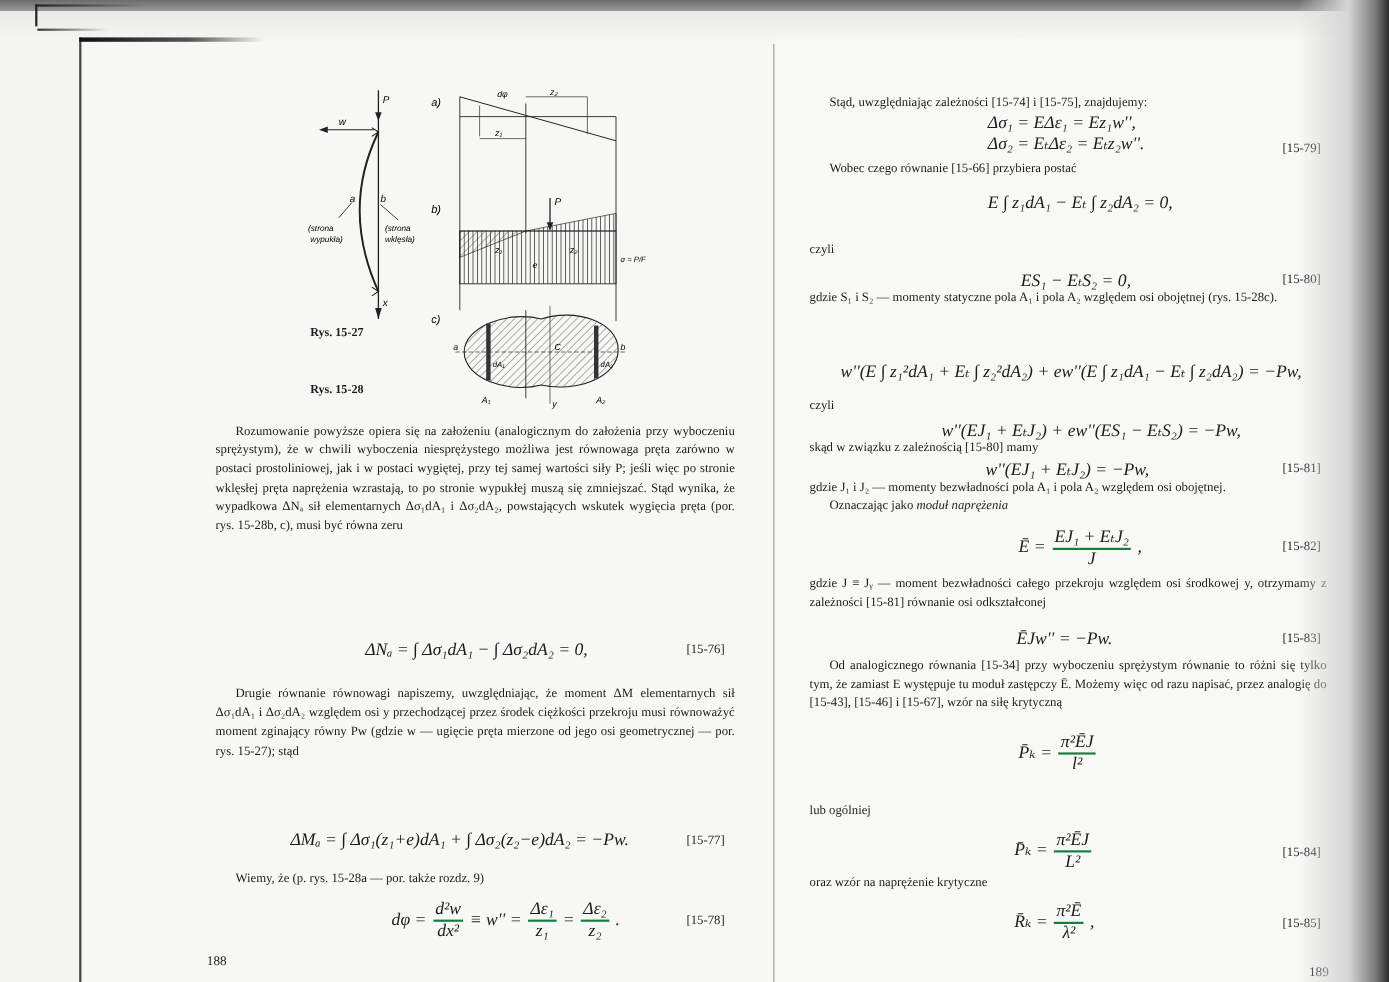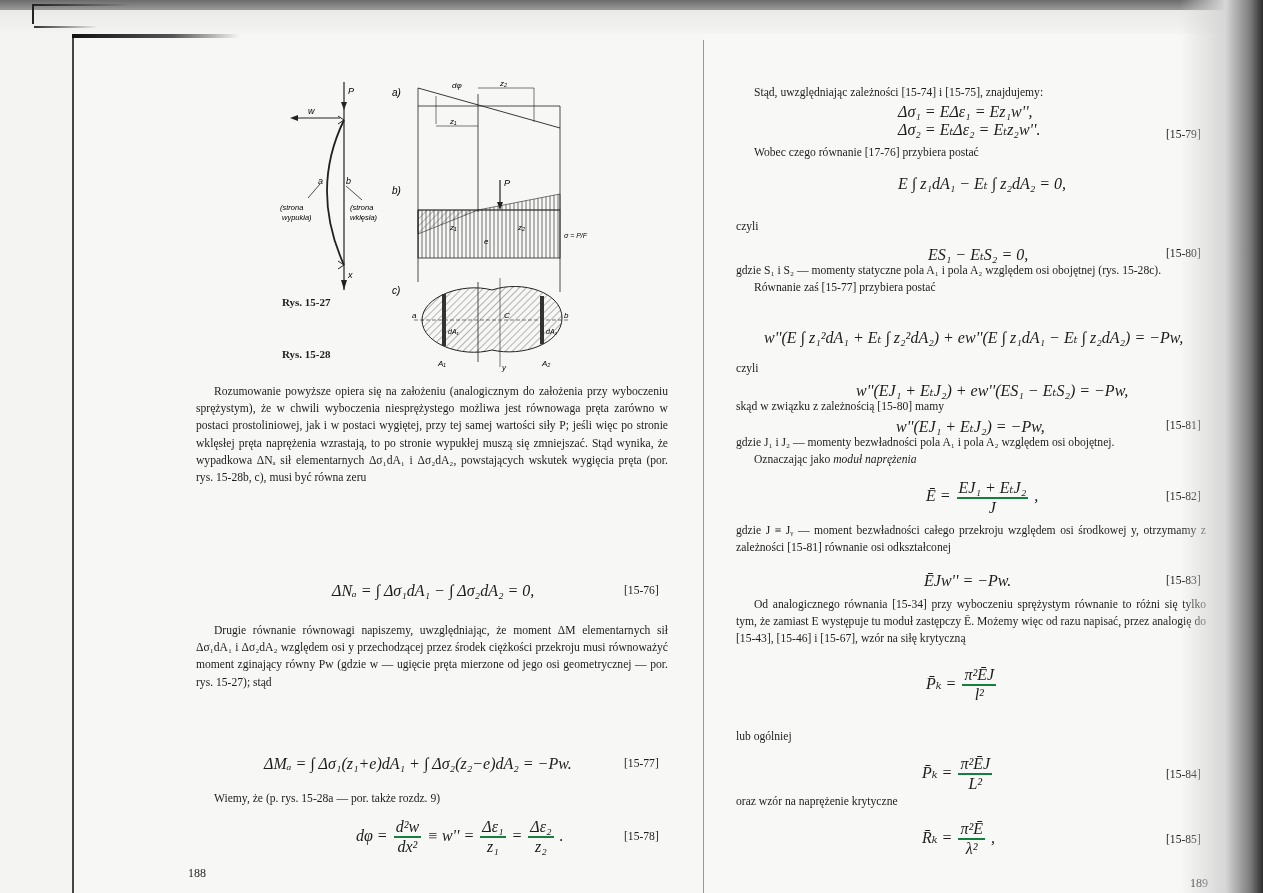--- a/index.html
+++ b/index.html
@@ -147,30 +147,29 @@
 <div class="pgnum" style="left:188px;top:866px;">188</div>
 
 <div class="txt" style="left:736px;top:84px;width:470px;">
   <p class="ind">Stąd, uwzględniając zależności [15-74] i [15-75], znajdujemy:</p>
 </div>
 <div class="eq" style="left:898px;top:103px;">Δσ₁ = EΔε₁ = Ez₁w'',</div>
 <div class="eq" style="left:898px;top:120px;">Δσ₂ = EₜΔε₂ = Eₜz₂w''.</div>
 <div class="eqnum" style="left:1166px;top:128px;">[15-79]</div>
 
 <div class="txt" style="left:736px;top:144px;width:470px;">
-  <p class="ind">Wobec czego równanie [17-76] przybiera postać</p>
+  <p class="ind">Wobec czego równanie [15-66] przybiera postać</p>
 </div>
 <div class="eq" style="left:898px;top:174px;">E ∫ z₁dA₁ − Eₜ ∫ z₂dA₂ = 0,</div>
 <div class="txt" style="left:736px;top:218px;width:60px;">czyli</div>
 <div class="eq" style="left:928px;top:245px;">ES₁ − EₜS₂ = 0,</div>
 <div class="eqnum" style="left:1166px;top:247px;">[15-80]</div>
 
 <div class="txt" style="left:736px;top:262px;width:470px;">
   <p>gdzie S₁ i S₂ — momenty statyczne pola A₁ i pola A₂ względem osi obojętnej (rys. 15-28c).</p>
-  <p class="ind">Równanie zaś [15-77] przybiera postać</p>
 </div>
 <div class="eq" style="left:764px;top:328px;">w''(E ∫ z₁²dA₁ + Eₜ ∫ z₂²dA₂) + ew''(E ∫ z₁dA₁ − Eₜ ∫ z₂dA₂) = −Pw,</div>
 <div class="txt" style="left:736px;top:360px;width:60px;">czyli</div>
 <div class="eq" style="left:856px;top:381px;">w''(EJ₁ + EₜJ₂) + ew''(ES₁ − EₜS₂) = −Pw,</div>
 <div class="txt" style="left:736px;top:398px;width:470px;">
   <p>skąd w związku z zależnością [15-80] mamy</p>
 </div>
 <div class="eq" style="left:896px;top:417px;">w''(EJ₁ + EₜJ₂) = −Pw,</div>
 <div class="eqnum" style="left:1166px;top:419px;">[15-81]</div>
 <div class="txt" style="left:736px;top:434px;width:472px;">

